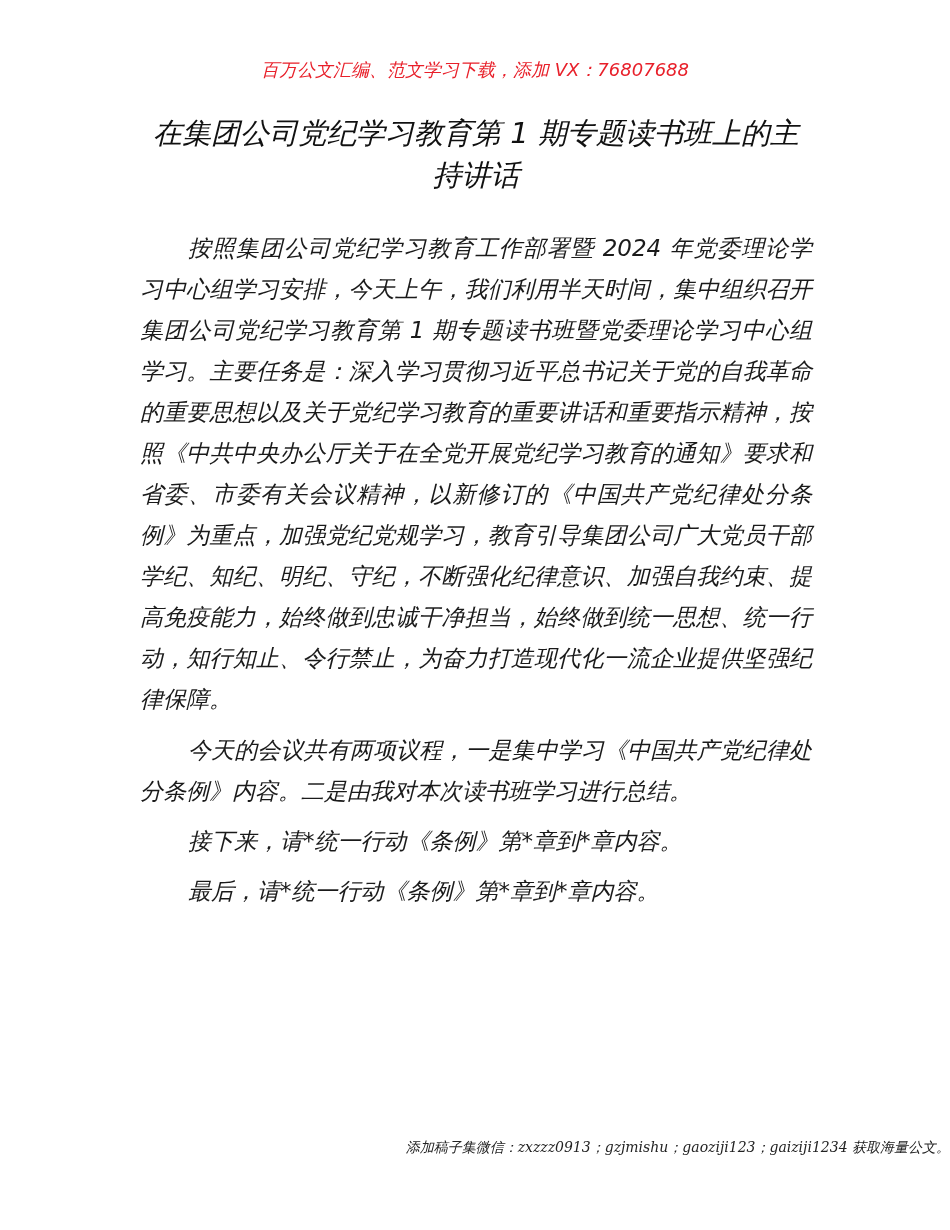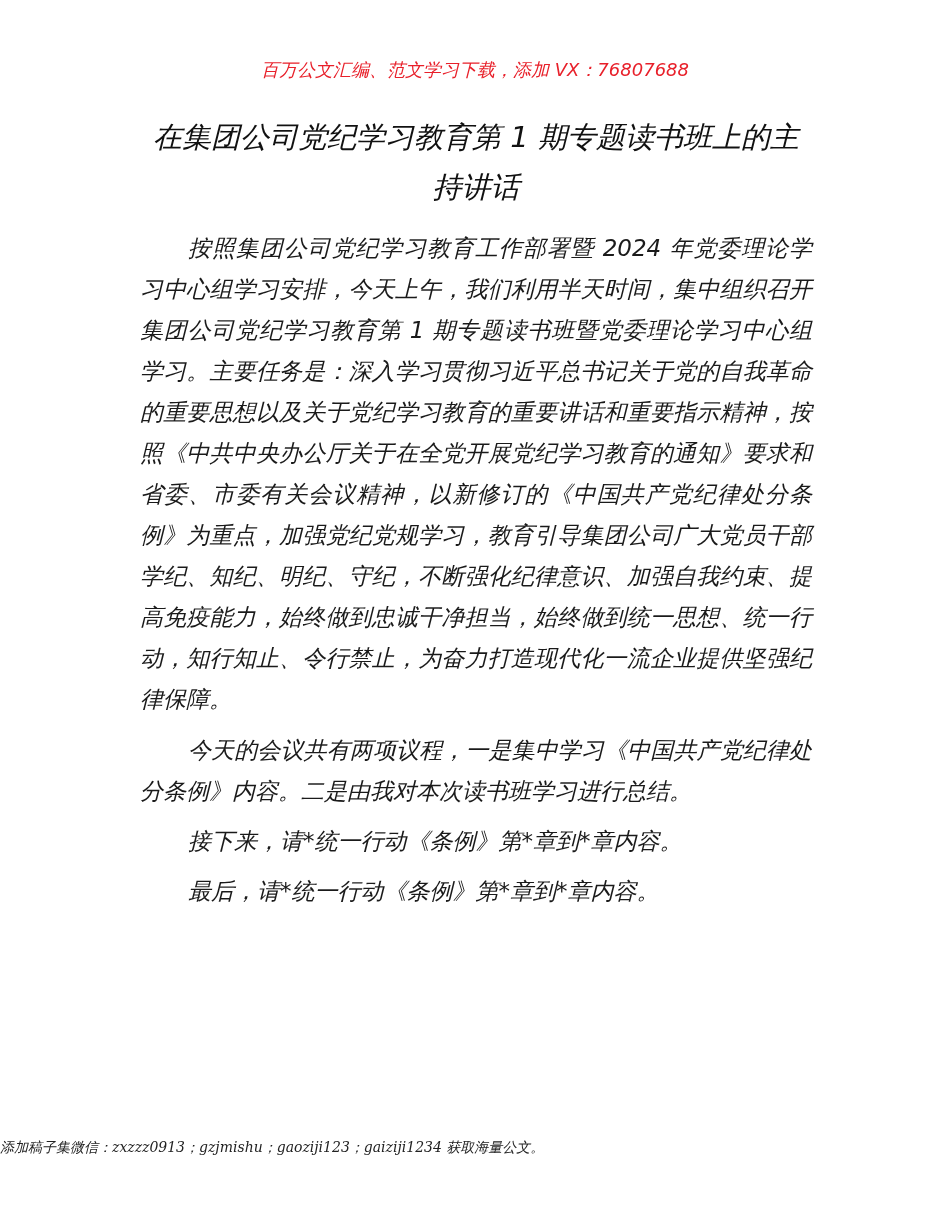--- a/index.html
+++ b/index.html
@@ -35,21 +35,21 @@
       color: #e8202a;
       letter-spacing: 0px;
     }
     .doc-title {
       position: absolute;
       top: 112px;
       left: 140px;
       width: 672px;
       text-align: center;
       font-size: 29px;
-      line-height: 50px;
+      line-height: 42px;
       color: #111111;
       margin: 0;
       font-weight: normal;
     }
     .body-text {
       position: absolute;
       top: 218px;
       left: 140px;
       width: 672px;
     }
@@ -62,21 +62,21 @@
       color: #1a1a1a;
       word-break: break-all;
     }
     .para.gap { margin-top: 10px; }
     .para.gap-sm { margin-top: 9px; }
     .footer-note {
       position: absolute;
       top: 1136px;
       left: 0;
       width: 950px;
-      text-align: left;
+      text-align: right;
       font-family: "DejaVu Serif", "Liberation Serif", serif;
       font-size: 14px;
       line-height: 22px;
       color: #222222;
     }
   </style>
 </head>
 <body>
 
 <div class="page">

